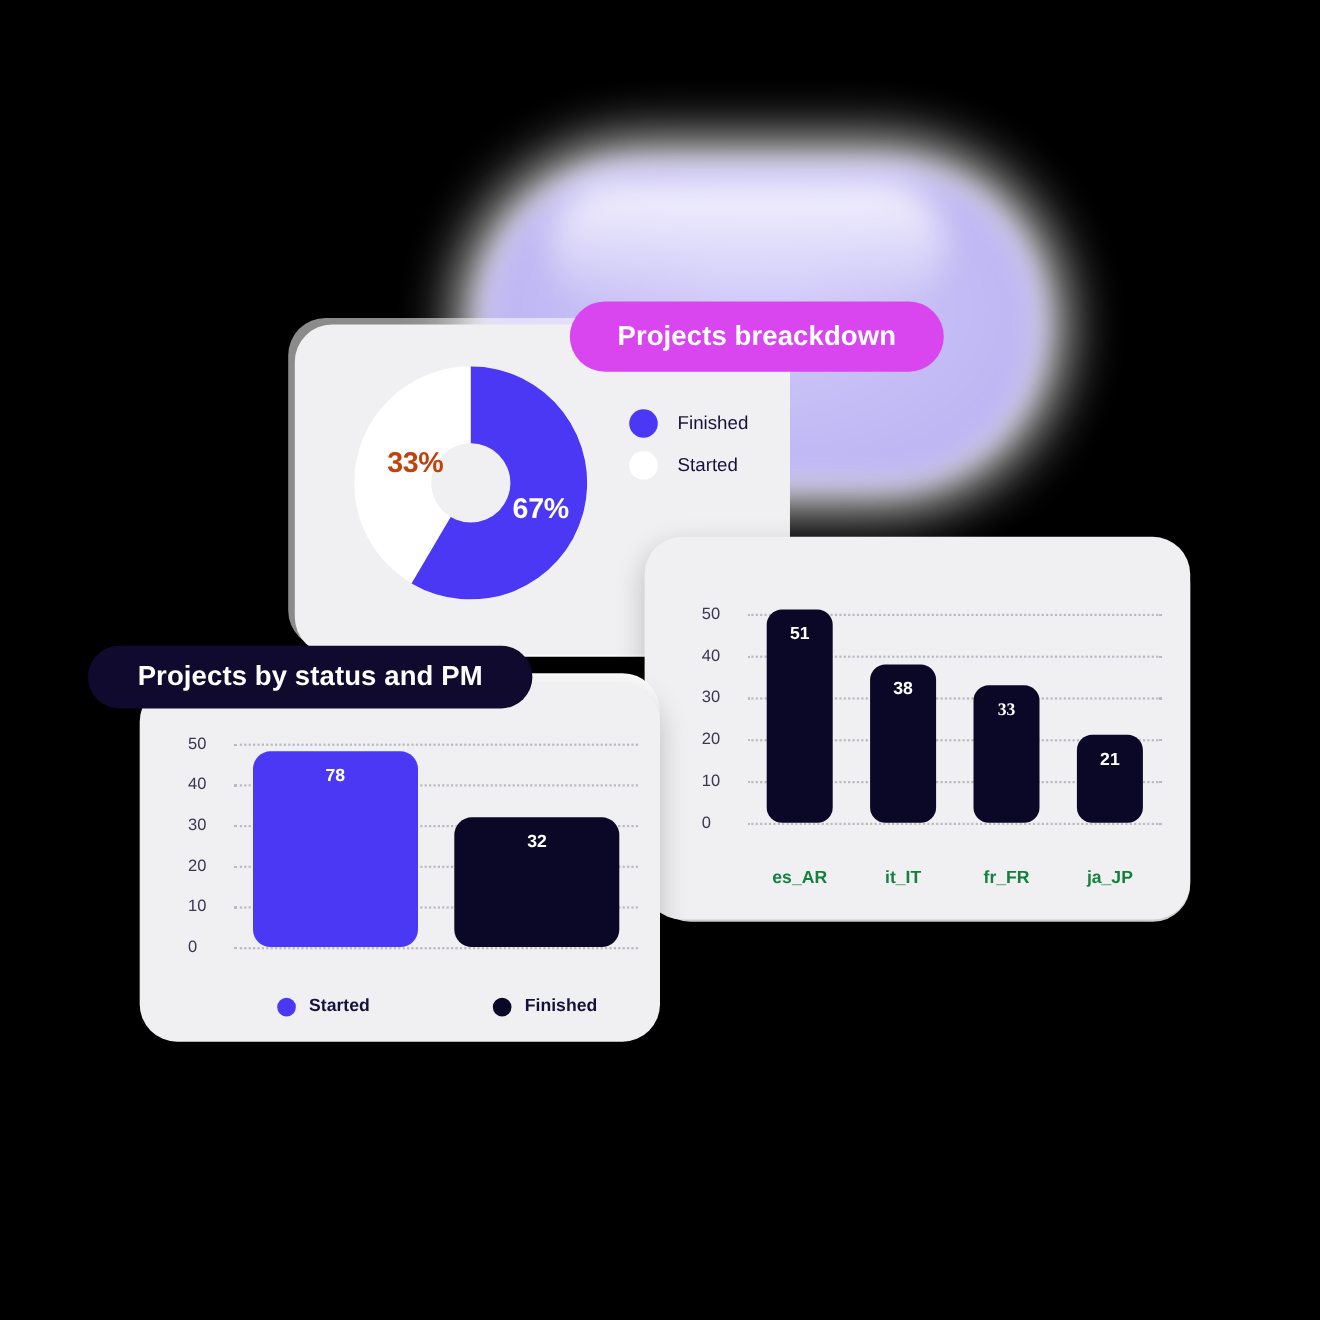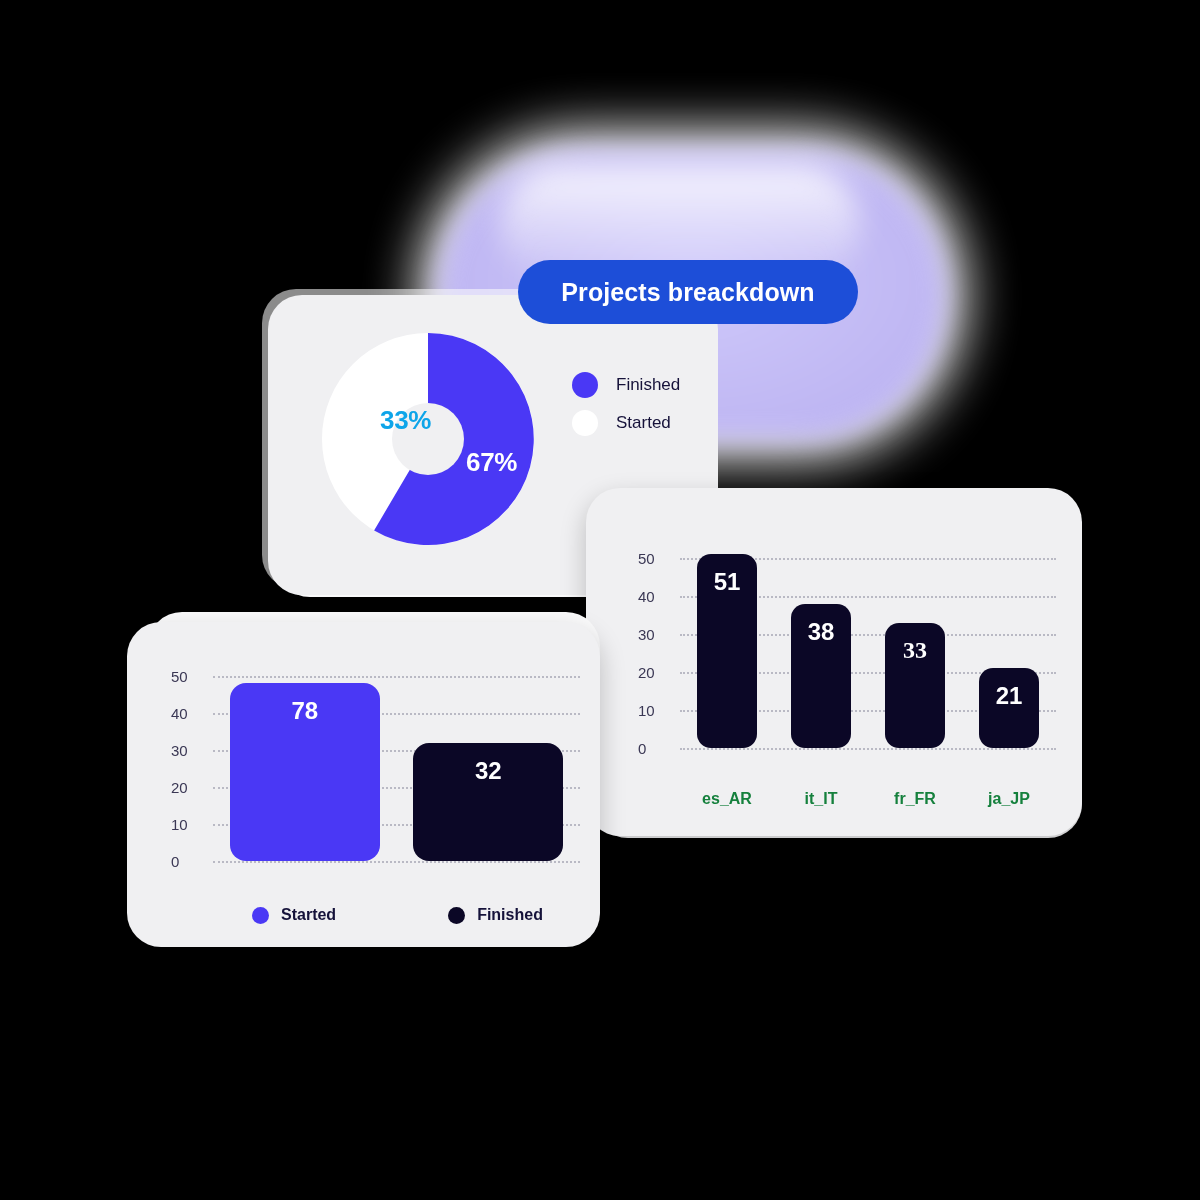--- a/index.html
+++ b/index.html
@@ -63,57 +63,57 @@
   .pill{
     position:absolute;
     display:flex; align-items:center; justify-content:center;
     border-radius:60px;
     color:#ffffff;
     font-weight:700;
     letter-spacing:.1px;
     white-space:nowrap;
   }
   #pill-breakdown{
-    left:518px; top:260px; width:340px; height:64px;
-    background:#1d4ed8; font-size:25px;
+    left:518px; top:274px; width:340px; height:64px;
+    background:#d946ef; font-size:25px;
   }
   #pill-language{
     left:668px; top:461px; width:450px; height:58px;
     background:#4a38f5; font-size:25px;
     box-shadow:6px 6px 0 rgba(0,0,0,.55);
   }
   #pill-status{
     left:80px; top:587px; width:404px; height:57px;
     background:#100a2e; font-size:25px;
   }
 
   
   #donut-wrap{ position:absolute; left:322px; top:333px; width:212px; height:212px; }
   .pct{
     position:absolute; font-weight:800; font-size:26px; letter-spacing:-.3px;
   }
-  #pct-started{ left:352px; top:405px; color:#0ea5e9;margin-left:28px; }
+  #pct-started{ left:352px; top:405px; color:#c2410c; }
   #pct-finished{ left:466px; top:447px; color:#ffffff; }
 
   
   #donut-legend{ position:absolute; left:572px; top:366px; }
   .legend-row{ display:flex; align-items:center; height:38px; }
   .legend-dot{ width:26px; height:26px; border-radius:50%; margin-right:18px; }
   .legend-label{ font-size:17px; color:#16123a; font-weight:400; }
   .ytick{
     position:absolute; right:0; transform:translateY(-50%);
     font-size:15px; color:#3a3754; text-align:left; width:30px;
   }
   .gridline{
     position:absolute; height:0;
     border-top:2px dotted #b9b9c4;
   }
   .bar{ position:absolute; border-radius:14px; }
   .bar-value{
-    position:absolute; color:#ffffff; font-weight:800; font-size:24px;
+    position:absolute; color:#ffffff; font-weight:800; font-size:16px;
     transform:translateX(-50%);
   }
   .cat-label{
     position:absolute; font-size:16px; color:#15803d; font-weight:700;
     transform:translateX(-50%);
   }
 
   
   #lang-plot{ position:absolute; left:616px; top:558px; width:440px; height:190px; }
   
@@ -214,14 +214,15 @@
     <div class="slegend-row">
       <span class="slegend-dot" style="background:#4a38f5"></span>
       <span class="slegend-label">Started</span>
     </div>
     <div class="slegend-row">
       <span class="slegend-dot" style="background:#0b0726"></span>
       <span class="slegend-label">Finished</span>
     </div>
   </div>
 
+  <div class="pill" id="pill-status">Projects by status and PM</div>
 
 </div>
 
 </body></html>

